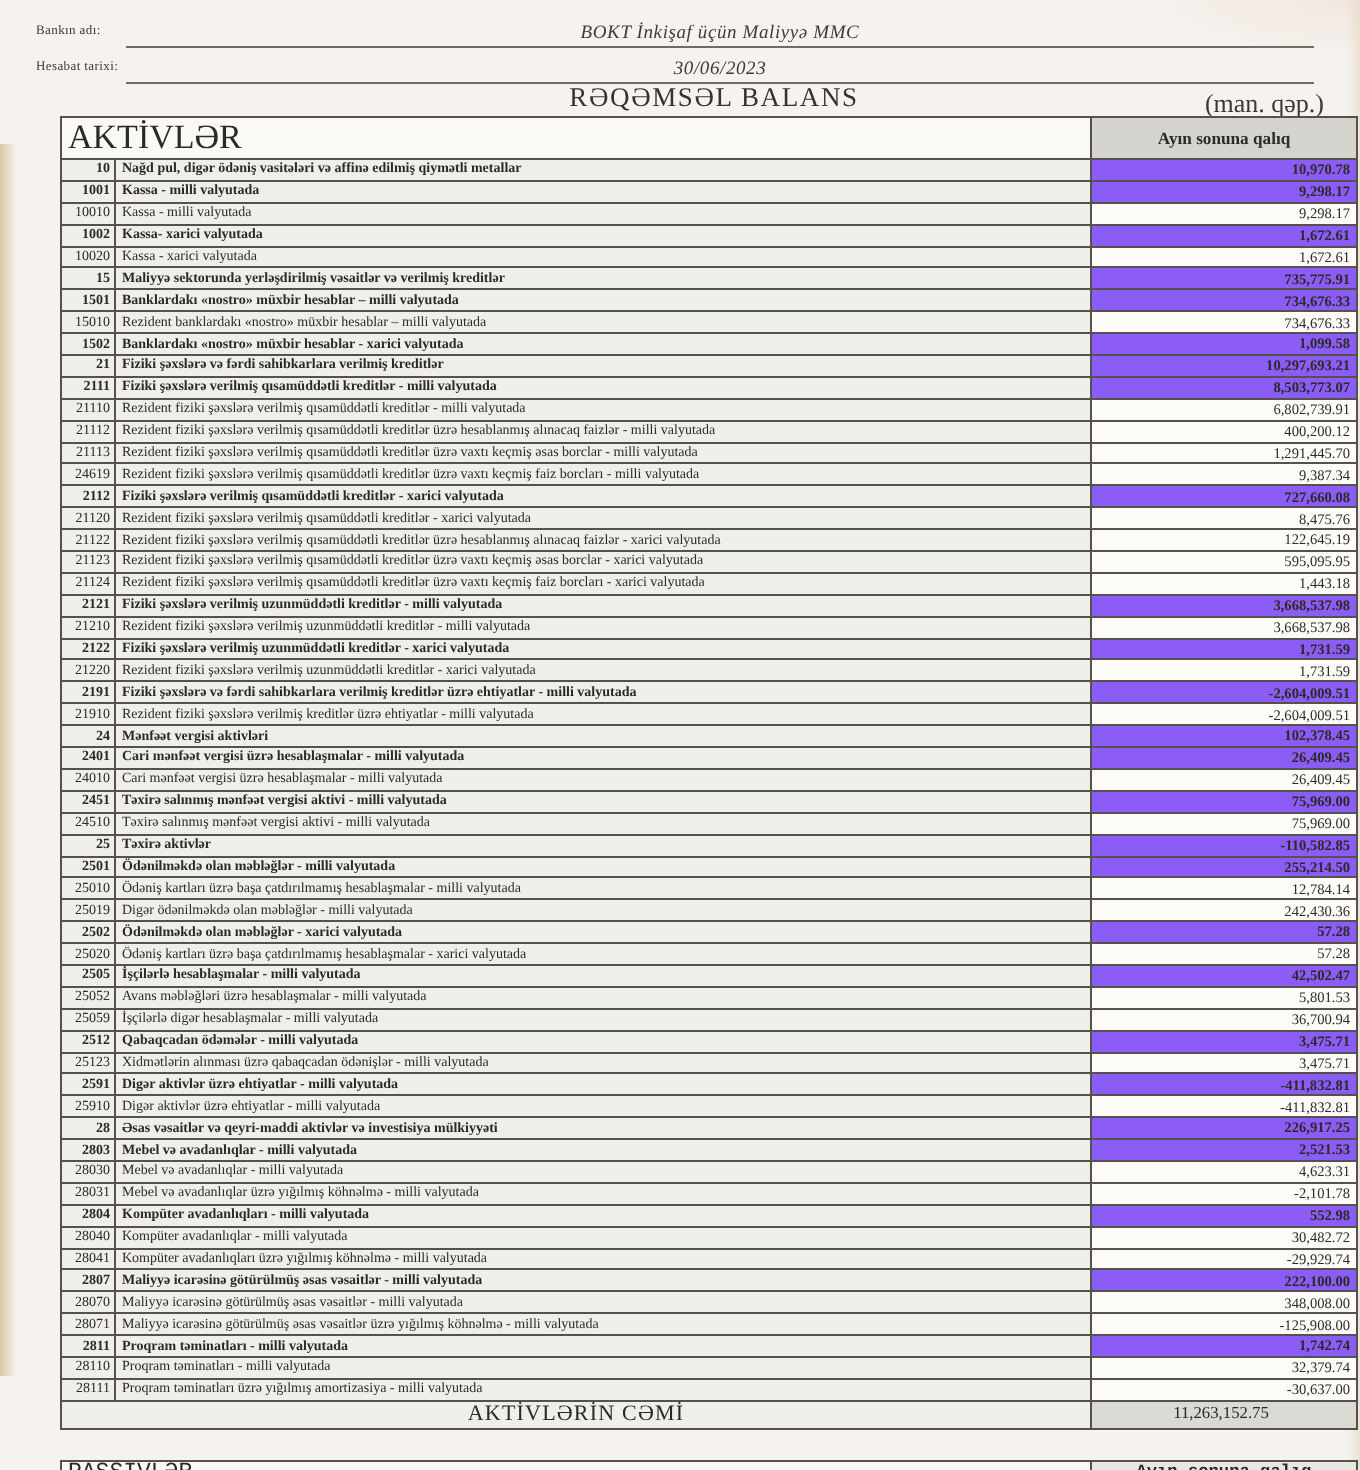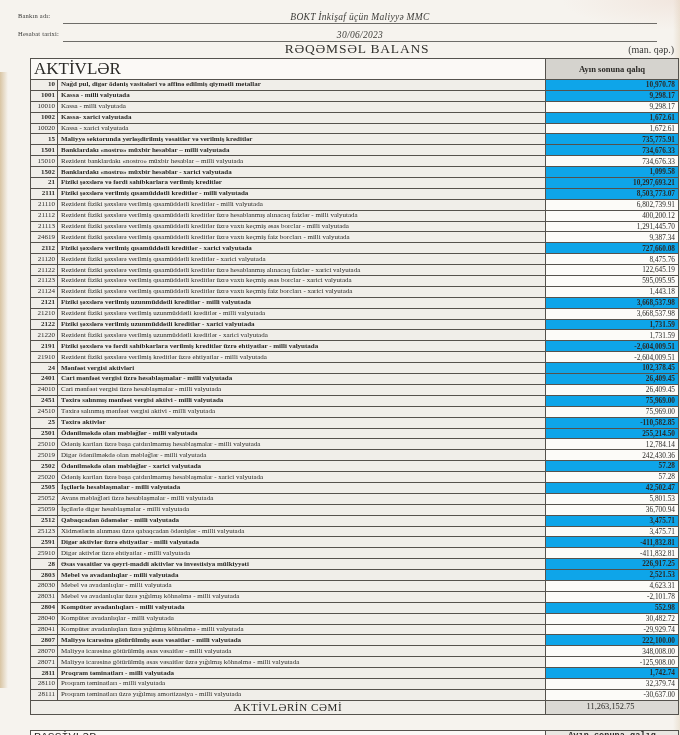--- a/index.html
+++ b/index.html
@@ -23,42 +23,42 @@
   .small-label{position:absolute;left:18px;font-size:6.5px;color:#3a3a38;letter-spacing:.2px;}
   .lbl-bank{top:12px;}
   .lbl-date{top:30px;}
   .fill-line{position:absolute;left:63px;width:594px;height:22px;
     border-bottom:1.4px solid #6e6c68;display:flex;align-items:flex-end;justify-content:center;}
   .line-bank{top:1px;}
   .line-date{top:19px;}
   .fill-line .ival{font-style:italic;font-size:9.5px;color:#3d3c38;padding-bottom:1px;letter-spacing:.3px;}
   .doc-title{position:absolute;top:41px;left:17px;width:680px;text-align:center;
     font-size:13.5px;letter-spacing:.8px;color:#34332f;}
-  .unit-note{position:absolute;top:44px;right:6px;font-size:10px;color:#3a3a38;}
+  .unit-note{position:absolute;top:44px;right:18px;font-size:13px;color:#3a3a38;}
 
   
   .tables{position:absolute;top:58px;left:30px;width:648px;}
   table{border-collapse:collapse;width:648px;table-layout:fixed;}
   td,th{border:1px solid #55524d;overflow:hidden;white-space:nowrap;padding:0;}
   col.c-code{width:27px;}
   col.c-name{width:488px;}
   col.c-val{width:133px;}
   col.c-left{width:515px;}
 
   th.h-aktivler{height:12px;text-align:left;font-weight:normal;font-size:17px;
     padding-left:3px;background:#fbf9f6;}
   th.h-balance{font-size:8.6px;font-weight:bold;background:#d5d3cе;background:#d5d3ce;
     text-align:center;color:#2c2b28;}
 
   td{height:9.9px;font-size:7px;line-height:1;}
   td.code{text-align:right;padding-right:2px;background:#f0eee9;}
   td.name{padding-left:3px;background:#f0eee9;}
   td.val{text-align:right;padding-right:3px;background:#fcfbf8;font-size:7.3px;}
   tr.br td{font-weight:bold;}
-  tr.br td.val{background:#0ea5e9;}
+  tr.br td.val{background:#8b5cf6;}
 
   tr.total-row td{height:13px;text-align:center;}
   td.total-label{text-align:center;font-size:11px;letter-spacing:.6px;background:#f0eee9;}
   td.total-val{text-align:right;padding-right:3px;font-size:8.4px;background:#dbd9d4;}
 
   table.passives{margin-top:15px;font-family:Liberation Mono, monospace;}
   td.p-left{height:12px;font-size:11.5px;padding-left:3px;background:#fbf9f6;}
   td.p-right{font-size:8.6px;font-weight:bold;text-align:center;background:#e9e7e2;}
 </style>
 </head>

